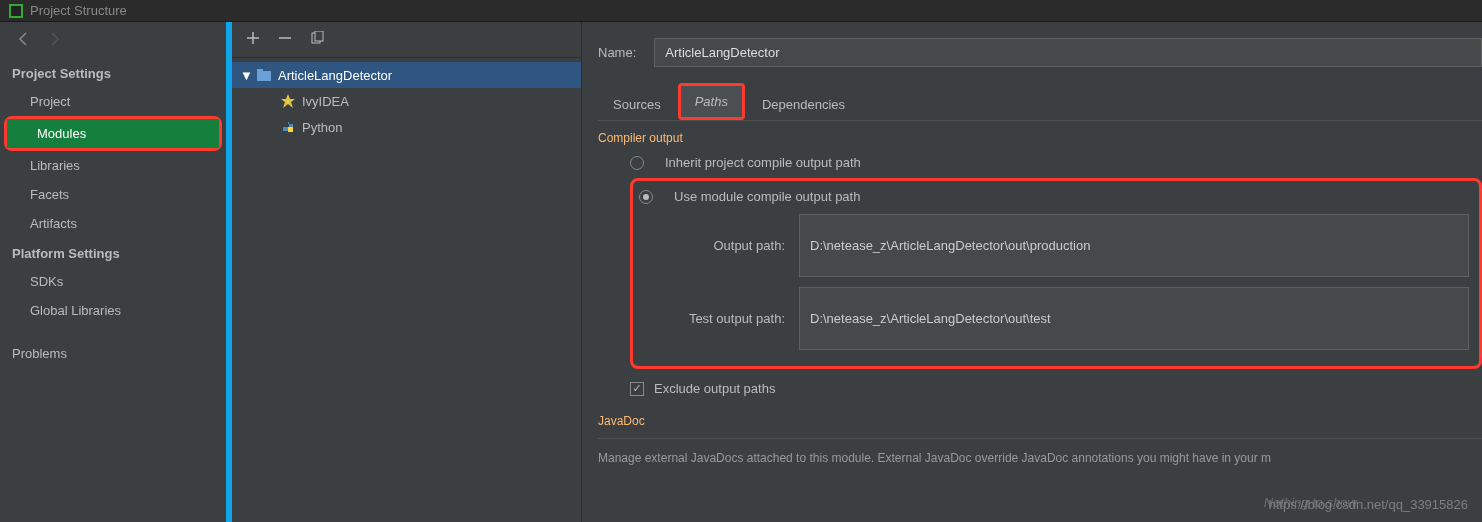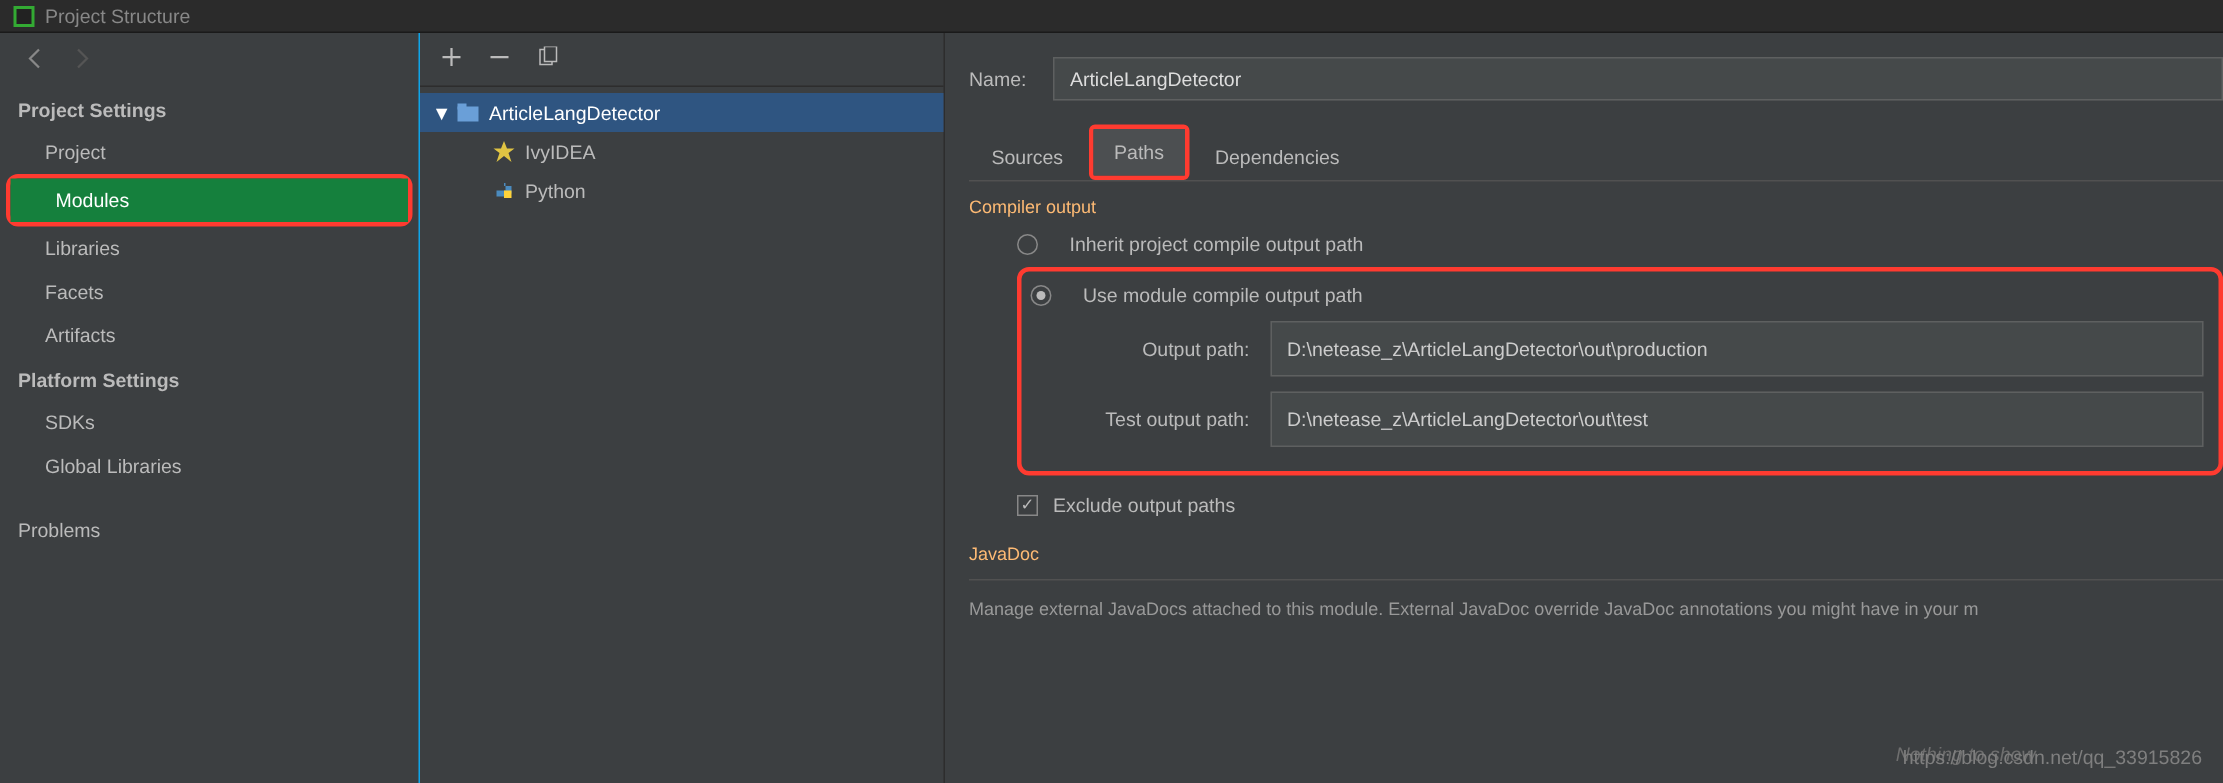--- a/index.html
+++ b/index.html
@@ -4,21 +4,21 @@
 <style>
 * { box-sizing: border-box; margin: 0; padding: 0; font-family: "Segoe UI", Arial, sans-serif; }
 body { background: #3c3f41; color: #bbbbbb; font-size: 13px; width: 1482px; height: 522px; overflow: hidden; position: relative; }
 
 .title-bar { height: 22px; display: flex; align-items: center; padding-left: 8px; color: #888; background: #2b2b2b; border-bottom: 1px solid #1a1a1a; }
 .title-bar .icon { width: 16px; height: 16px; margin-right: 6px; }
 
 .main { display: flex; height: calc(100% - 22px); }
 
 
-.nav-col { width: 280px; background: #3c3f41; border-right: 1px solid #0ea5e9; display: flex; flex-direction: column; }
+.nav-col { width: 232px; background: #3c3f41; border-right: 6px solid #0ea5e9; display: flex; flex-direction: column; }
 .nav-arrows { height: 36px; display: flex; align-items: center; gap: 14px; padding-left: 16px; }
 .nav-arrows svg { width: 16px; height: 16px; }
 .nav-head { padding: 8px 12px 6px; color: #bbbbbb; font-weight: 600; font-size: 13px; }
 .nav-item { padding: 7px 12px 7px 30px; color: #bbbbbb; cursor: pointer; font-size: 13px; }
 .nav-item.selected { background: #15803d; color: #fff; }
 .red-box { border: 3px solid #ff3b30; border-radius: 8px; }
 .red-box-thin { border: 3px solid #ff3b30; border-radius: 4px; }
 .modules-wrap { margin: 0 4px; padding: 0; }
 
 
@@ -33,32 +33,32 @@
 .folder-icon { width: 16px; height: 16px; }
 
 
 .details { flex: 1; background: #3c3f41; padding: 16px 0 0 16px; position: relative; overflow: hidden; }
 .name-row { display: flex; align-items: center; gap: 18px; margin-bottom: 16px; }
 .name-row label { color: #bbbbbb; }
 .name-input { flex: 1; background: #45494a; border: 1px solid #5e6060; color: #ddd; padding: 6px 10px; font-size: 13px; margin-right: 0; }
 
 .tabs { display: flex; align-items: flex-end; border-bottom: 1px solid #515151; margin-bottom: 10px; }
 .tab { padding: 8px 14px; color: #bbbbbb; cursor: pointer; border: 1px solid transparent; border-bottom: none; position: relative; }
-.tab.active { background: #4c4f51; border-color: #5a5a5a; }
+.tab.active { background: #4c4f51; border-color: #5a5a5a; font-style: italic; }
 
 .section-title { color: #fdba74; font-size: 12px; margin: 6px 0 10px 0; }
 .section-body { padding-left: 32px; }
 
 .radio-row { display: flex; align-items: center; gap: 21px; margin: 8px 0; }
 .radio { width: 14px; height: 14px; border-radius: 50%; border: 1.5px solid #888; display: inline-flex; align-items: center; justify-content: center; }
 .radio.checked::after { content:""; width: 6px; height: 6px; border-radius: 50%; background: #bbb; }
 
 .field-row { display: flex; align-items: center; margin: 10px 0; }
 .field-row label { width: 160px; text-align: right; padding-right: 14px; color: #bbbbbb; }
-.field-row .input { flex: 1; background: #45494a; border: 1px solid #5e6060; color: #ccc; padding: 10px 10px; font-size: 13px; }
+.field-row .input { flex: 1; background: #45494a; border: 1px solid #5e6060; color: #ccc; padding: 23px 10px; font-size: 13px; }
 
 .checkbox-row { display: flex; align-items: center; gap: 10px; margin: 12px 0 18px 0; }
 .checkbox { width: 14px; height: 14px; border: 1.5px solid #888; display: inline-flex; align-items: center; justify-content: center; font-size: 11px; color: #bbb; }
 
 .hr { border-top: 1px solid #515151; margin: 10px 0; }
 
 .javadoc-desc { color: #999; font-size: 12px; line-height: 1.5; }
 
 .watermark { position: absolute; right: 14px; bottom: 10px; color: #7f7f7f; font-size: 13px; margin-left: 20px; }
 .nothing { position: absolute; right: 125px; bottom: 12px; color: #6f6f6f; font-size: 13px; font-style: italic; }

